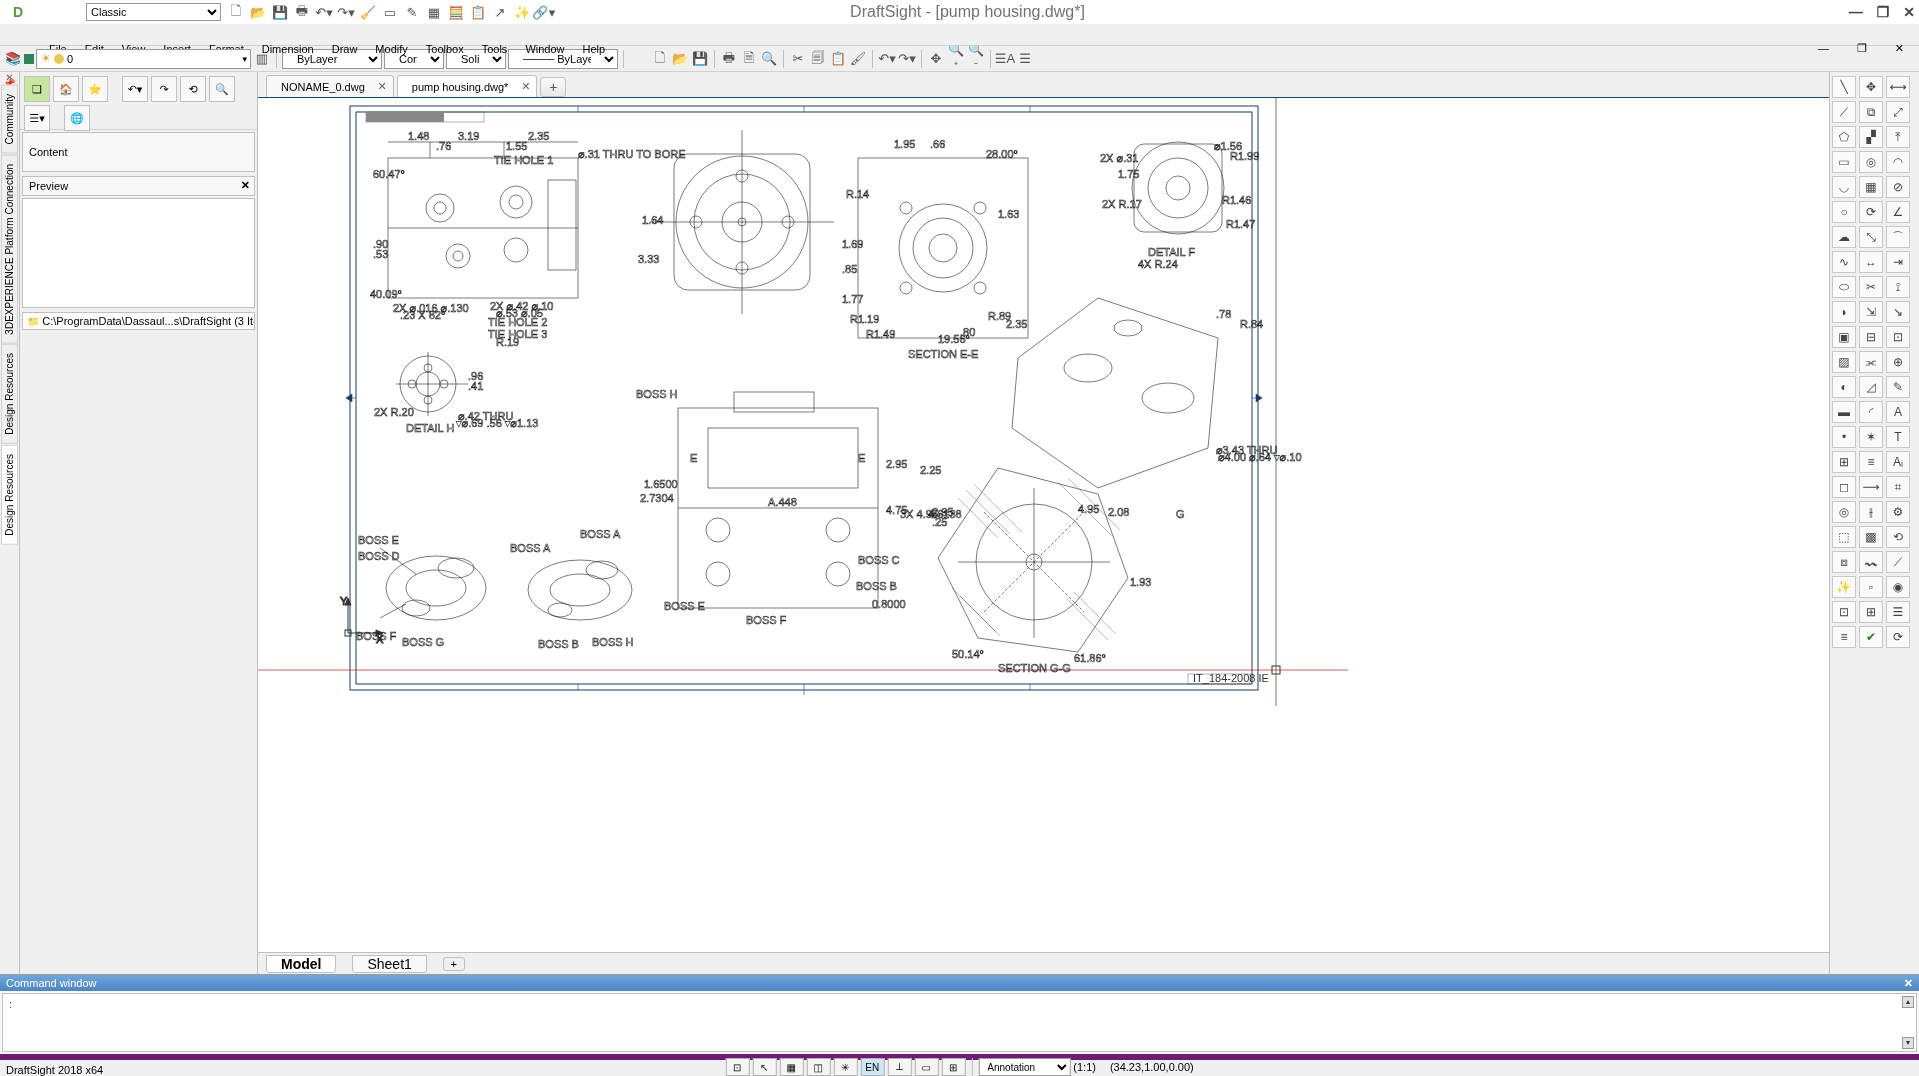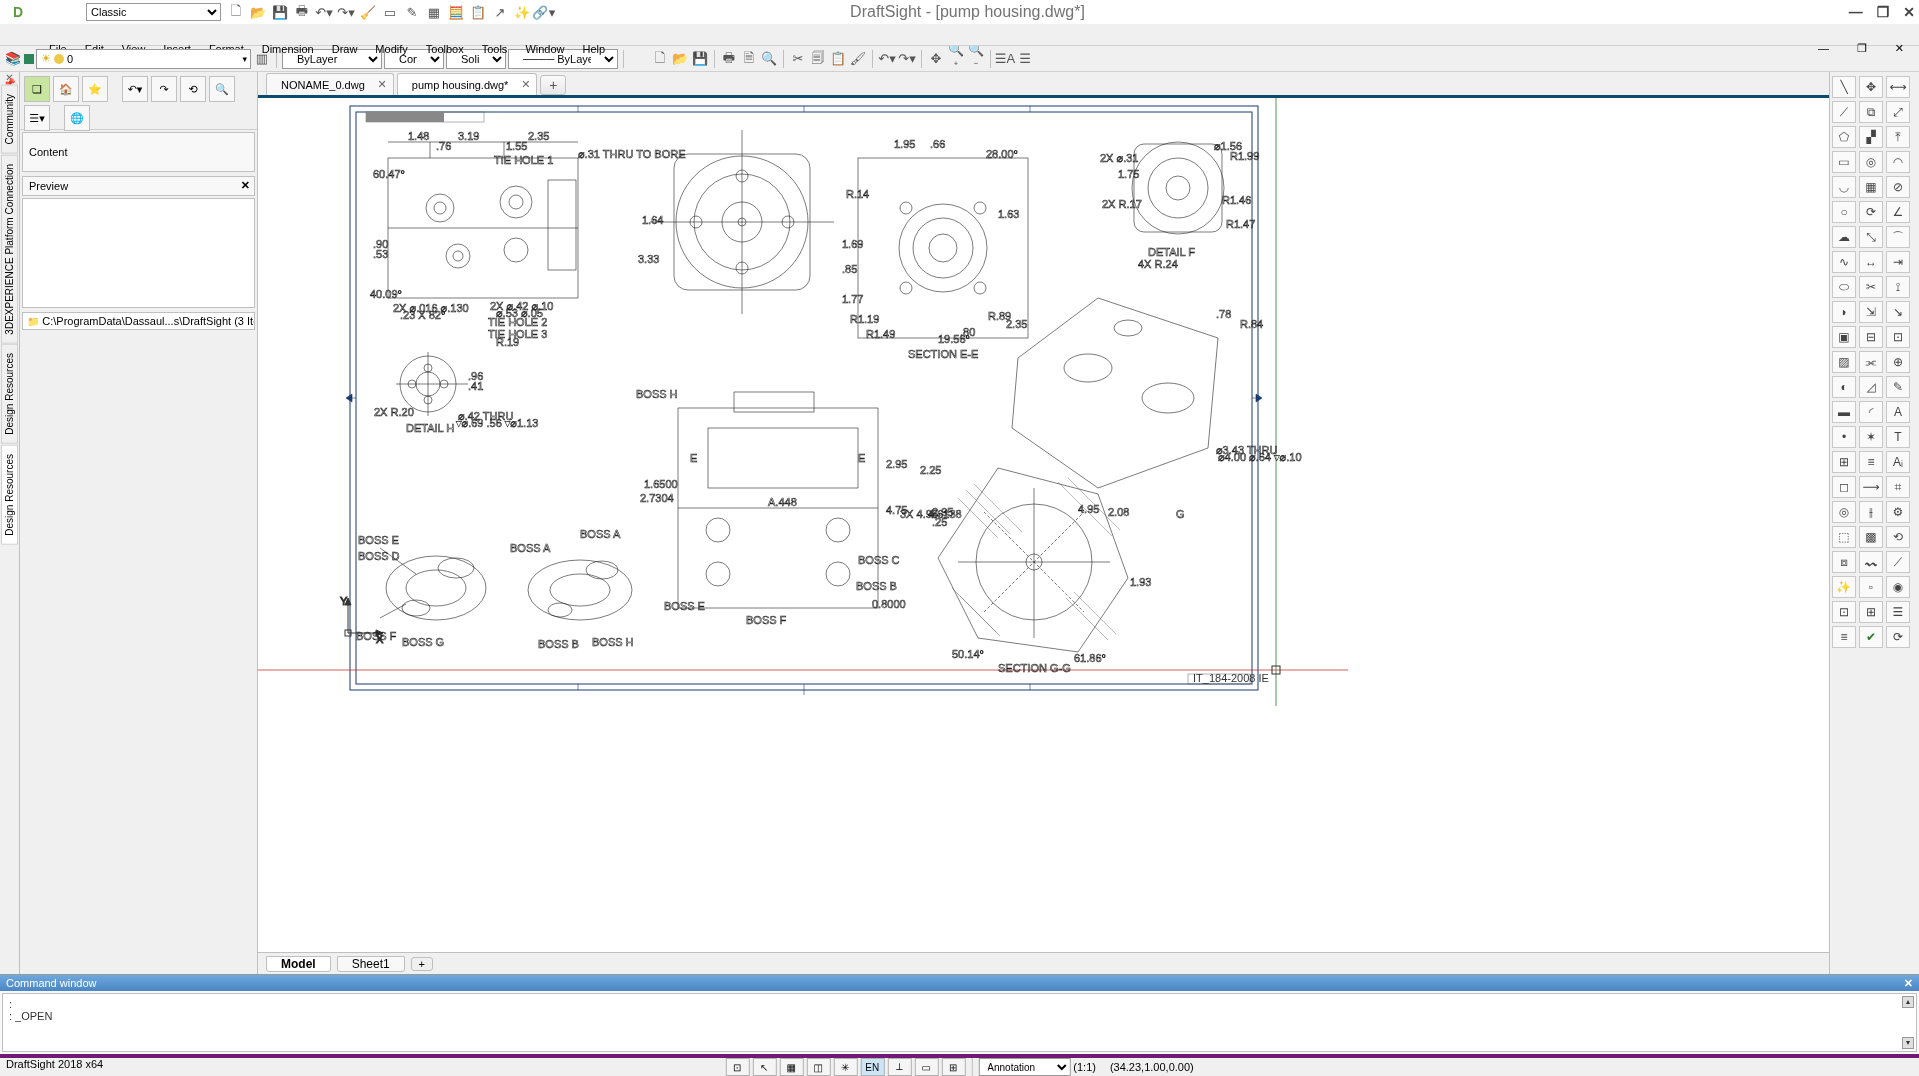--- a/index.html
+++ b/index.html
@@ -29,40 +29,40 @@
 .side-tool-btn { width: 26px; height: 26px; border: 1px solid #c0c0c0; background: #f8f8f8; display: inline-flex; align-items: center; justify-content: center; cursor: pointer; }
 .content-hdr { background: #f8f8f8; border: 1px solid #c0c0c0; padding: 13px 6px; font-size: 11px; margin: 2px; }
 .tree { flex: 1; background: #fff; margin: 0 2px; border: 1px solid #c0c0c0; padding: 4px; overflow: auto; }
 .tree-item { padding: 2px 4px 2px 18px; cursor: pointer; position: relative; }
 .tree-item::before { content: "📁"; position: absolute; left: 2px; font-size: 11px; color: #d9a441; }
 .preview-hdr { background: #f8f8f8; border: 1px solid #c0c0c0; padding: 3px 6px; font-size: 11px; margin: 2px; position: relative; }
 .preview-hdr .close-x { position: absolute; right: 4px; top: 2px; font-weight: bold; cursor: pointer; }
 .preview-body { height: 110px; background: #fff; border: 1px solid #c0c0c0; margin: 0 2px 2px; }
 .path-bar { background: #fff; border: 1px solid #c0c0c0; padding: 2px 4px; font-size: 10px; margin: 2px; white-space: nowrap; overflow: hidden; }
 .canvas-wrap { flex: 1; display: flex; flex-direction: column; background: #fff; }
-.doc-tabs { height: 26px; background: #f0f0f0; border-bottom: 3px solid #0c4a6e; display: flex; align-items: flex-end; padding-left: 8px; }
+.doc-tabs { height: 26px; background: #f0f0f0; border-bottom: 1px solid #0c4a6e; display: flex; align-items: flex-end; padding-left: 8px; }
 .doc-tab { height: 22px; padding: 0 28px 0 14px; background: #f8f8f8; border: 1px solid #c0c0c0; border-bottom: none; margin-right: 3px; display: flex; align-items: center; position: relative; border-radius: 3px 3px 0 0; cursor: pointer; }
 .doc-tab.active { background: #fff; }
 .doc-tab .close-x { position: absolute; right: 6px; font-size: 11px; color: #666; }
 .new-tab-btn { width: 26px; height: 20px; border: 1px solid #c0c0c0; background: linear-gradient(#fafafa,#e8e8e8); border-radius: 3px; display: flex; align-items: center; justify-content: center; cursor: pointer; font-size: 14px; color: #555; }
 .drawing-canvas { flex: 1; background: #fff; position: relative; overflow: hidden; }
 .drawing-canvas svg { position: absolute; top: 0; left: 0; }
 .model-tabs { height: 22px; background: #f0f0f0; border-top: 1px solid #c0c0c0; display: flex; align-items: center; padding-left: 8px; }
-.model-tab { padding: 0 14px; border: 1px solid #c0c0c0; background: #f8f8f8; margin-right: 6px; font-size: 12px; cursor: pointer; border-radius: 0 0 3px 3px; }
+.model-tab { padding: 0 14px; border: 1px solid #c0c0c0; background: #f8f8f8; margin-right: 16px; font-size: 14px; cursor: pointer; border-radius: 0 0 3px 3px; }
 .model-tab.active { background: #fff; font-weight: bold; }
 .add-sheet { width: 22px; text-align: center; border: 1px solid #c0c0c0; cursor: pointer; border-radius: 3px; }
 .right-panel { width: 90px; background: #f0f0f0; border-left: 1px solid #c0c0c0; display: flex; flex-wrap: wrap; align-content: flex-start; padding: 4px 2px; gap: 3px; }
 .r-tool { width: 24px; height: 22px; border: 1px solid #c8c8c8; background: #fafafa; display: inline-flex; align-items: center; justify-content: center; font-size: 12px; cursor: pointer; color: #444; }
 .cmd-window { height: 80px; border-top: 1px solid #999; background: #f8f8f8; display: flex; flex-direction: column; }
 .cmd-title { background: linear-gradient(#6fa8dc,#4a86c5); color: #fff; padding: 2px 6px; font-size: 11px; position: relative; }
 .cmd-title .close-x { position: absolute; right: 6px; color: #fff; font-weight: bold; cursor: pointer; }
 .cmd-body { flex: 1; background: #fff; border: 1px solid #c0c0c0; margin: 2px; padding: 4px 6px; font-family: "Courier New", monospace; font-size: 12px; color: #333; position: relative; }
 .cmd-scroll { position: absolute; right: 2px; width: 12px; top: 2px; bottom: 2px; display: flex; flex-direction: column; justify-content: space-between; }
 .cmd-scroll span { width: 12px; height: 12px; background: #e0e0e0; border: 1px solid #999; font-size: 8px; text-align: center; line-height: 10px; }
-.statusbar { height: 22px; background: #f0f0f0; border-top: 4px solid #701a75; display: flex; align-items: flex-start; padding: 0 6px; font-size: 11px; position: relative; }
+.statusbar { height: 22px; background: #f0f0f0; border-top: 6px solid #701a75; display: flex; align-items: flex-end; padding: 0 6px; font-size: 11px; position: relative; }
 .status-center { position: absolute; left: 50%; transform: translateX(-50%); display: flex; gap: 3px; align-items: center; }
 .s-btn { width: 24px; height: 18px; border: 1px solid #b0b0b0; background: #f5f5f5; display: inline-flex; align-items: center; justify-content: center; font-size: 10px; cursor: pointer; }
 .s-sel { height: 18px; border: 1px solid #999; background: #fff; font-size: 10px; padding: 0 18px 0 4px; }
 .yellow-circle { width: 10px; height: 10px; border-radius: 50%; background: #ecc94b; display: inline-block; }
 .green-sq { width: 10px; height: 10px; background: #2f855a; display: inline-block; }
 .sheet-border { stroke: #1a3a6e; stroke-width: 1; fill: none; }
 </style>
 </head>
 <body>
 
@@ -523,21 +523,20 @@
   </div>
 </div>
 
 <div class="cmd-window">
   <div class="cmd-title">
     <span>Command window</span>
     <span class="close-x">✕</span>
   </div>
   <div class="cmd-body">
     <div>:</div>
-    <div>: _OPEN</div>
     <div class="cmd-scroll">
         <span>▴</span>
         <span>▾</span>
       </div>
   </div>
 </div>
 
 <div class="statusbar">
   <span>DraftSight 2018 x64</span>
   <div class="status-center">

